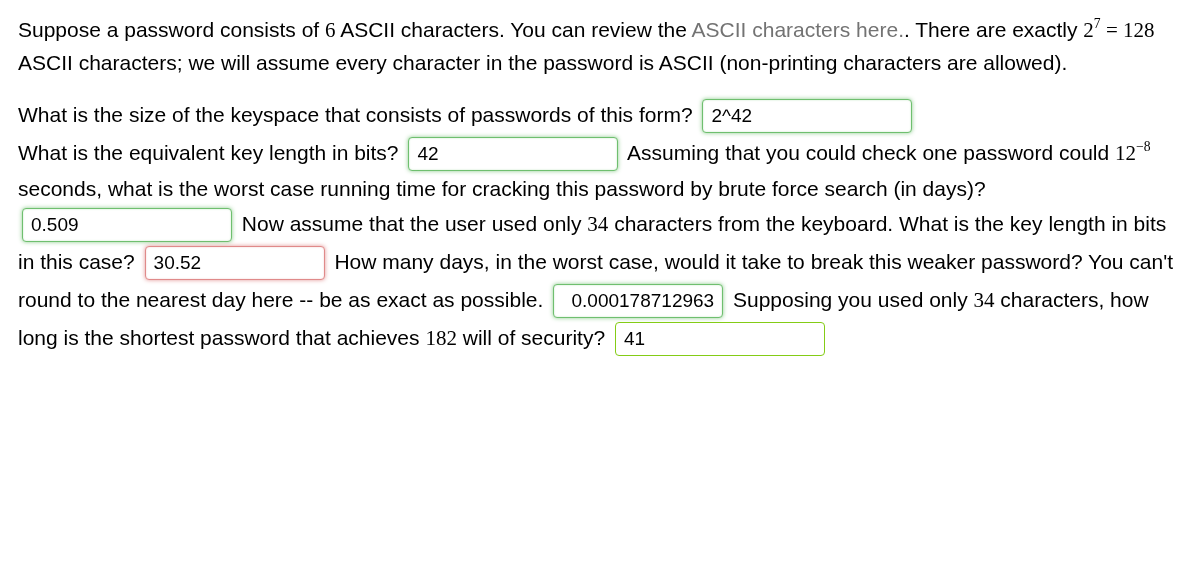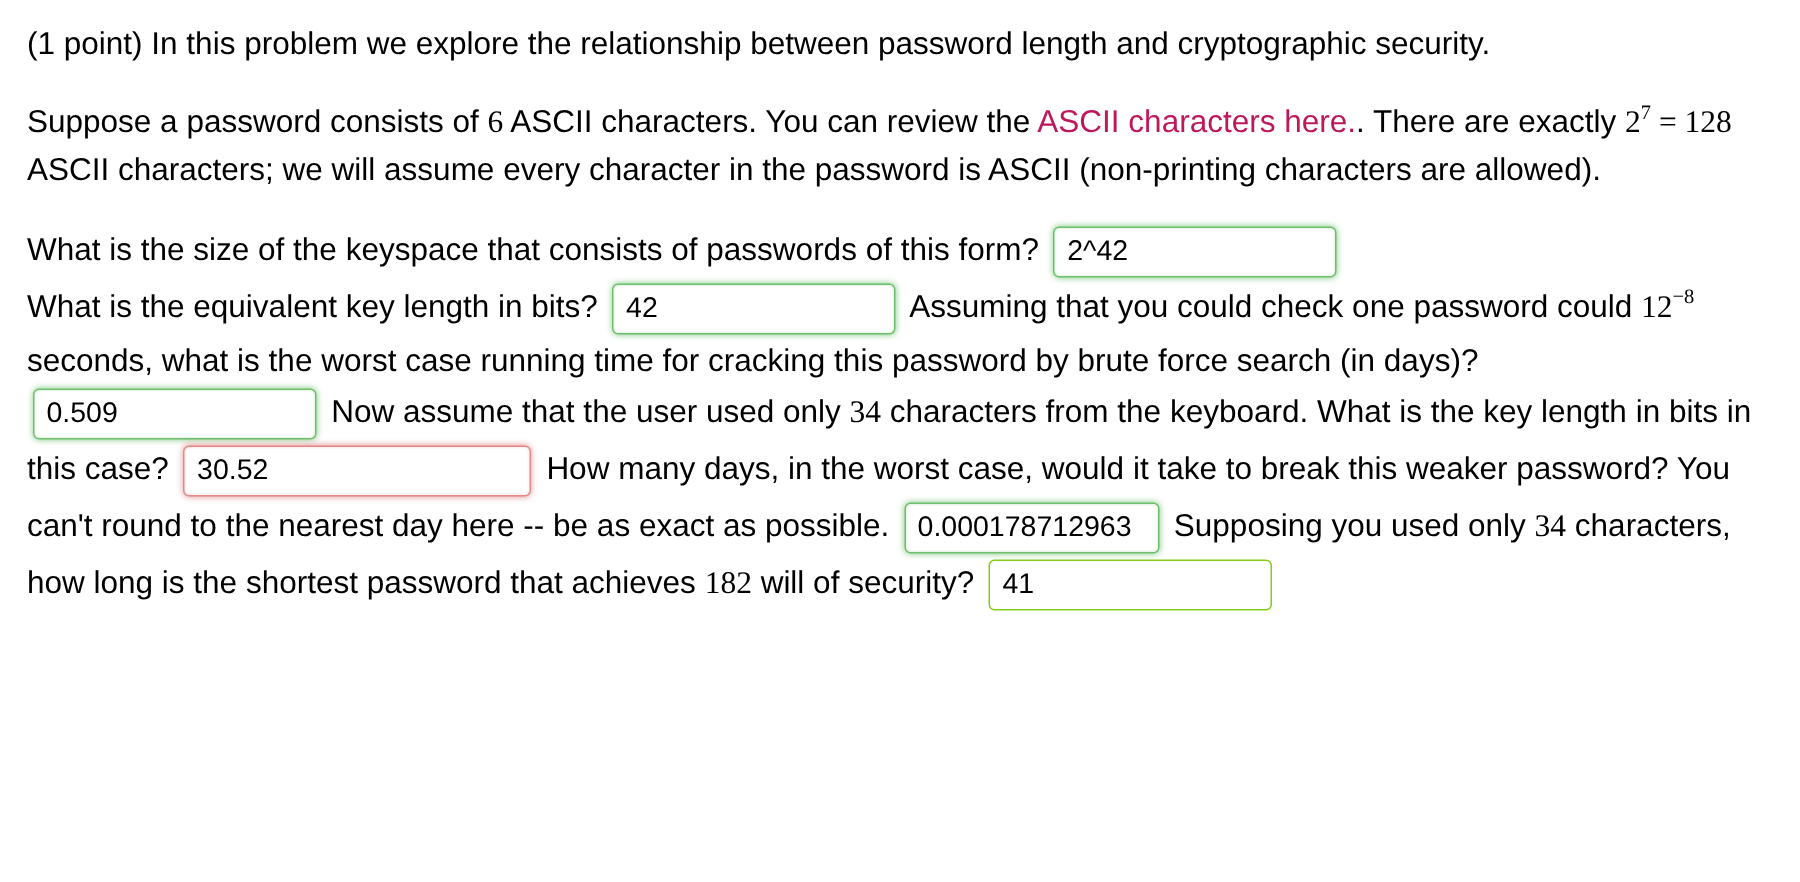--- a/index.html
+++ b/index.html
@@ -9,54 +9,50 @@
     font-family: Arial, Helvetica, sans-serif;
     font-size: 21px;
     color: #000;
     background: #fff;
     width: 1200px;
     line-height: 1.55;
   }
   .problem { }
   .para { margin-bottom: 18px; }
   .flow { margin-bottom: 0; }
-  .link { color: #be185d; }
+  .link { color: #737373; }
   .mathnum { font-family: 'Times New Roman', Times, serif; }
   .sup { font-family: 'Times New Roman', Times, serif; font-size: 0.65em; vertical-align: super; position: relative; top: -1px; }
   input.answer {
     font-family: Arial, Helvetica, sans-serif;
     font-size: 19px;
     padding: 5px 8px;
     border: 1px solid #84cc16;
     border-radius: 4px;
     margin: 2px 4px;
     vertical-align: baseline;
     height: 34px;
   }
-  input.w-lg { width: 189px; }
-  input.w-md { width: 232px; }
-  input.w-sm { width: 170px; }
+  input.w-lg { width: 210px; }
+  input.w-md { width: 180px; }
+  input.w-sm { width: 170px; text-align: right; }
   input.correct {
     border: 1px solid #6fbf6f;
     box-shadow: 0 0 4px rgba(111,191,111,0.8), inset 0 0 2px rgba(111,191,111,0.4);
   }
   input.incorrect {
     border: 1px solid #e08a8a;
     box-shadow: 0 0 4px rgba(224,138,138,0.9), inset 0 0 2px rgba(224,138,138,0.4);
   }
 </style>
 </head>
 <body>
 
 <div class="problem">
 
-  <div class="para">
-    <span>(1 point)</span>
-    <span>In this problem we explore the relationship between password length and cryptographic security.</span>
-  </div>
 
   <div class="para">
     <span>Suppose a password consists of </span><span class="mathnum">6</span><span> ASCII characters. You can review the </span><span class="link">ASCII characters here.</span><span>. There are exactly </span><span class="mathnum">2</span><span class="sup">7</span><span class="mathnum"> = </span><span class="mathnum">128</span><span> ASCII characters; we will assume every character in the password is ASCII (non-printing characters are allowed).</span>
   </div>
 
   <div class="flow">
     <span>What is the size of the keyspace that consists of passwords of this form?</span>
     <input class="answer correct w-lg" value="2^42" style="">
     <br>
     <span>What is the equivalent key length in bits?</span>

